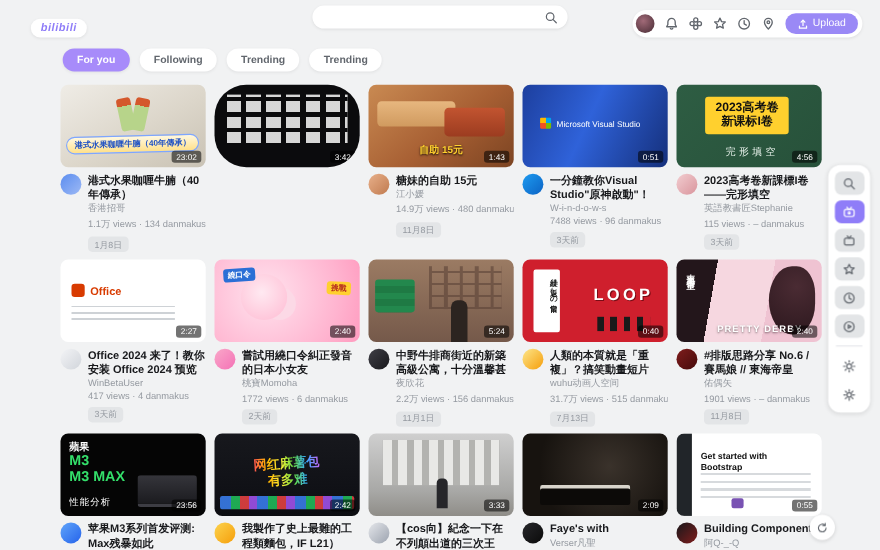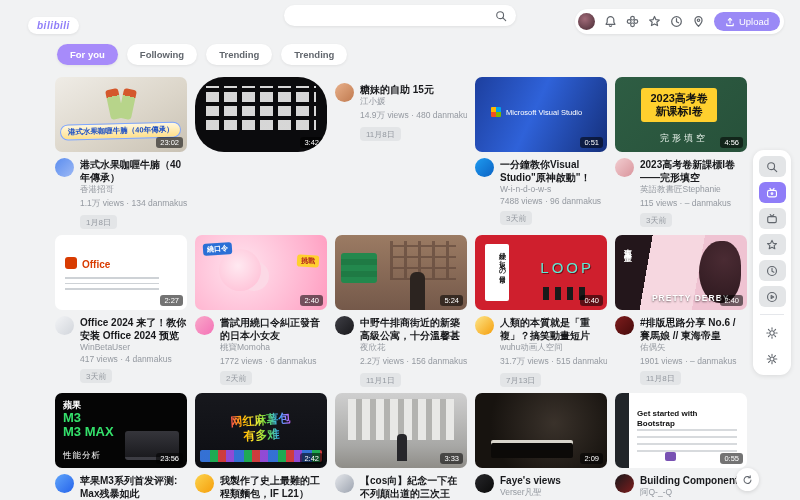--- a/index.html
+++ b/index.html
@@ -109,21 +109,21 @@
   .ov-office-logo{left:10px;top:22px;width:12px;height:12px;border-radius:3px;background:#d83b01;}
   .ov-office-text{left:27px;top:24px;color:#d83b01;font-weight:800;font-size:10px;}
   .ov-bubble-blue{left:8px;top:8px;background:#2b6fd6;color:#fff;font-size:7px;font-weight:700;
     padding:1px 4px;border-radius:3px;transform:rotate(-4deg);}
   .ov-bubble-yellow{right:8px;top:20px;background:#ffd02e;color:#b3261e;font-size:7px;font-weight:800;
     padding:1px 4px;border-radius:3px;transform:rotate(3deg);}
   .ov-greenbox{left:6px;top:18px;width:36px;height:30px;border-radius:3px;
     background:repeating-linear-gradient(180deg,#23884d 0 6px,#1f7a44 6px 12px);}
   .ov-jpbox{left:10px;top:9px;bottom:9px;width:20px;background:#fff;border-radius:2px;
     color:#1a1a1a;font-size:7px;writing-mode:vertical-rl;padding:3px 2px;font-weight:700;overflow:hidden;}
-  .ov-loop{right:13px;top:24px;color:#5eead4;font-weight:400;font-size:15px;letter-spacing:3px;
+  .ov-loop{right:13px;top:24px;color:#ffffff;font-weight:700;font-size:15px;letter-spacing:3px;
     text-shadow:1px 1px 0 #7a0c16;}
   .ov-teio{left:6px;top:7px;color:#fff;font-size:8px;font-weight:800;writing-mode:vertical-rl;letter-spacing:2px;}
   .ov-pd{left:28%;bottom:7px;color:#fff;font-weight:700;font-size:8.5px;letter-spacing:1px;
     text-shadow:0 1px 2px rgba(0,0,0,.55);}
   .ov-apple{left:8px;top:6px;color:#fff;font-size:9px;font-weight:700;}
   .ov-m3{left:8px;top:18px;color:#34e06b;font-weight:800;font-size:13px;line-height:1.1;white-space:pre-line;}
   .ov-perf{left:8px;bottom:6px;color:#fff;font-size:8.5px;letter-spacing:1px;}
   .ov-rainbow{left:50%;top:46%;transform:translate(-50%,-50%) rotate(-4deg);font-weight:800;font-size:12px;
     text-align:center;white-space:pre-line;line-height:1.25;
     background:linear-gradient(90deg,#ff5252,#ffb300,#ffee33,#66dd44,#33aaff,#cc66ff);
@@ -223,20 +223,24 @@
         <span class="date">1月8日</span>
       </div>
     </div>
   </article>
     <article class="card">
     <div class="thumb thumb-2">
       <span class="dur">3:42</span>
     </div>
   </article>
     <article class="card">
+    <div class="thumb thumb-3">
+      <span class="dur">1:43</span>
+    <div class="ov ov-caption-yellow">自助 15元</div>
+      </div>
     <div class="info">
       <span class="avatar" style="background: linear-gradient(135deg, rgb(232, 176, 138), rgb(192, 122, 79));"></span>
       <div class="meta">
         <div class="title">糖妹的自助 15元</div>
         <div class="author">江小媛</div>
         <div class="views">14.9万 views · 480 danmakus</div>
         <span class="date">11月8日</span>
       </div>
     </div>
   </article>
@@ -394,21 +398,21 @@
       </div>
     </div>
   </article>
     <article class="card">
     <div class="thumb thumb-14">
       <span class="dur">2:09</span>
     </div>
     <div class="info">
       <span class="avatar" style="background: linear-gradient(135deg, rgb(39, 39, 42), rgb(10, 10, 10));"></span>
       <div class="meta">
-        <div class="title">Faye's views</div>
+        <div class="title">Faye's with</div>
         <div class="author">Verser凡聖</div>
 
       </div>
     </div>
   </article>
     <article class="card">
     <div class="thumb thumb-15">
       <span class="dur">0:55</span>
     <div class="ov ov-bs">Get started with
 Bootstrap</div>

